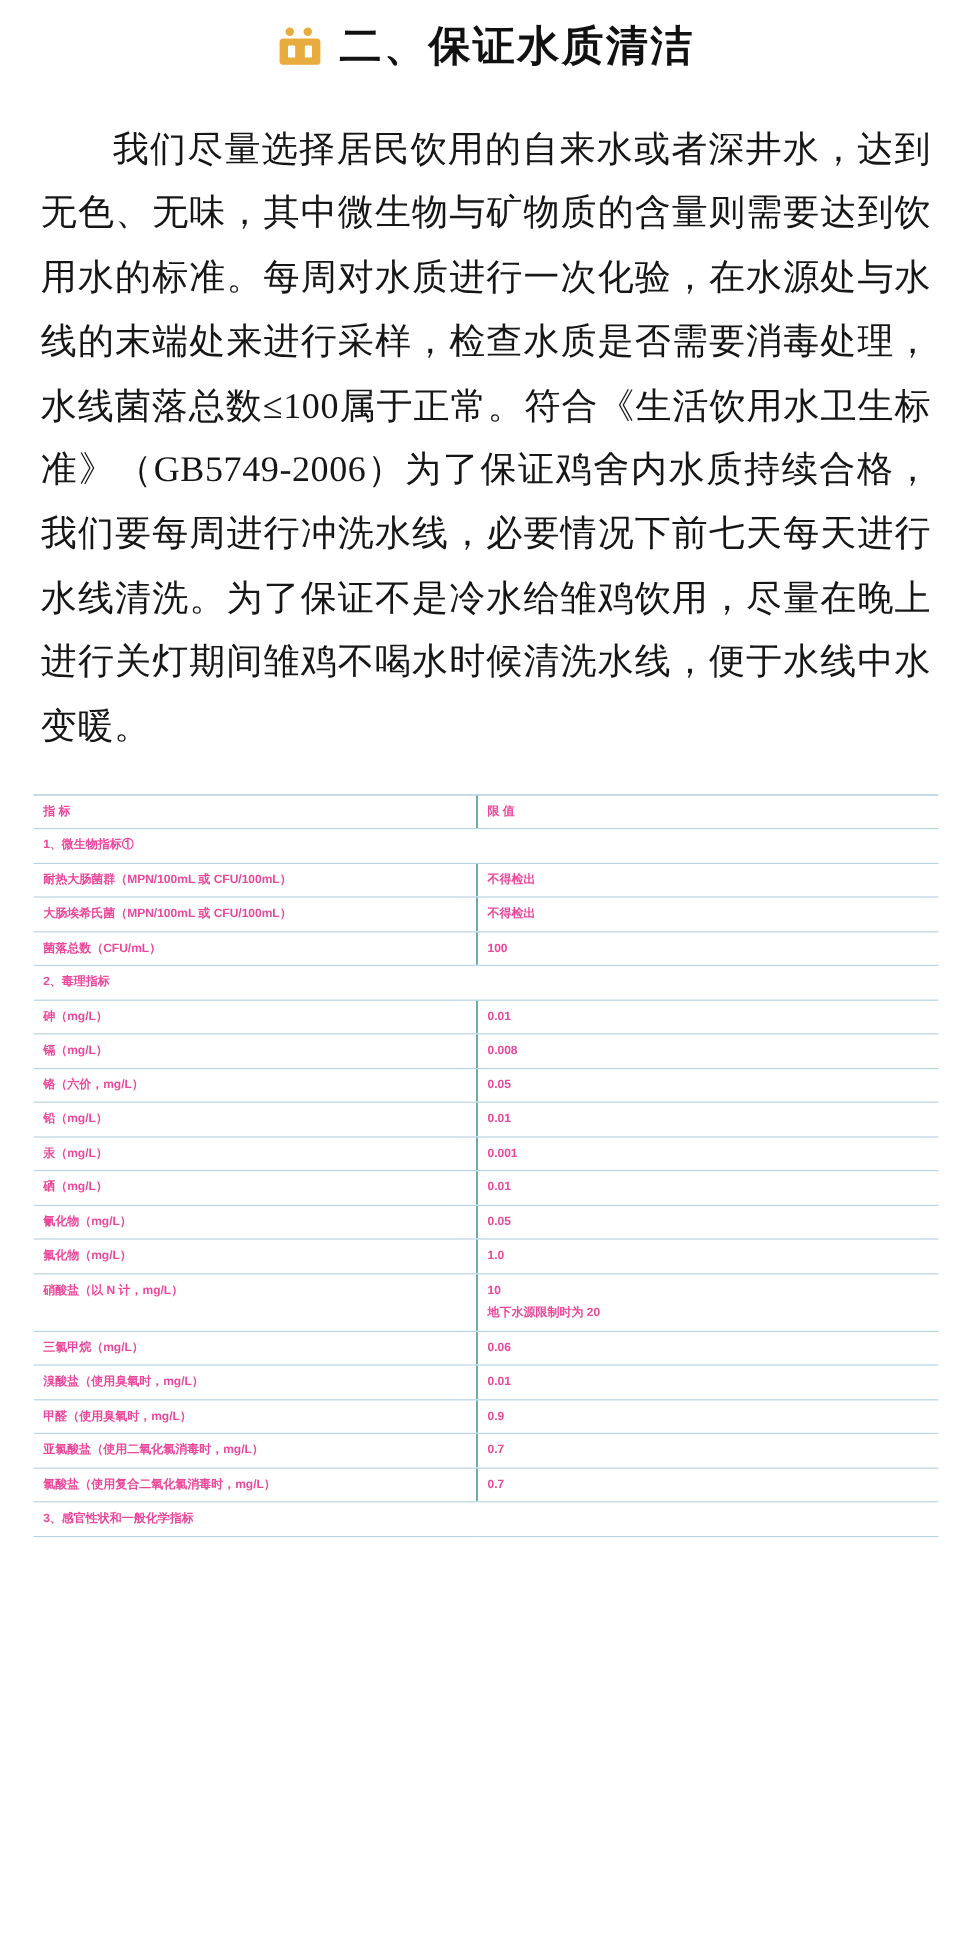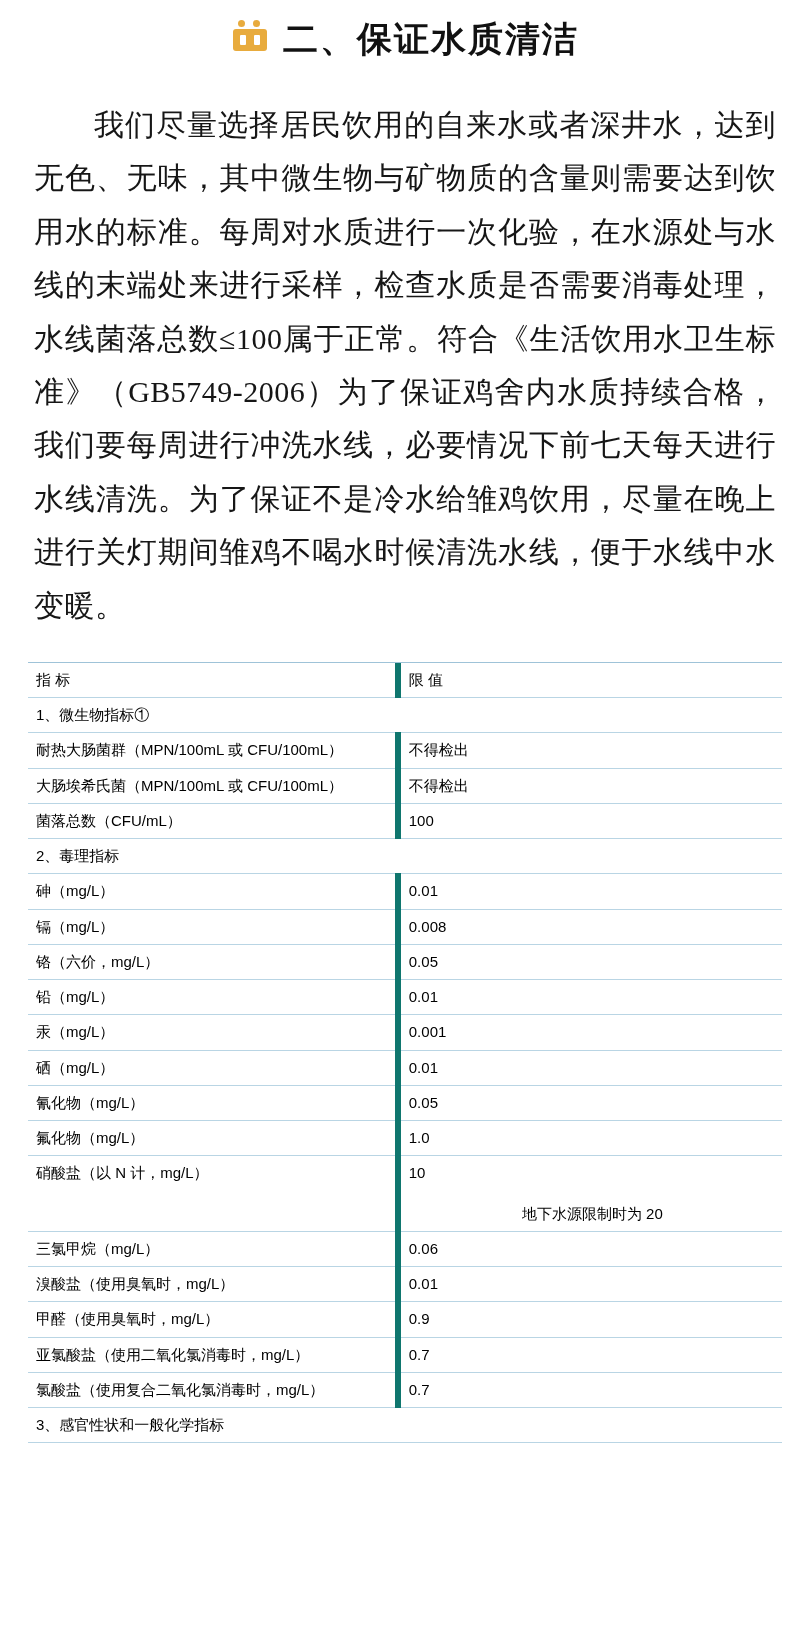--- a/index.html
+++ b/index.html
@@ -17,21 +17,21 @@
     width: 810px;
     min-height: 1631px;
     position: relative;
     box-sizing: border-box;
     padding: 0;
   }
 
   
   .heading {
     display: flex;
-    align-items: flex-start;
+    align-items: center;
     justify-content: center;
     gap: 14px;
     padding-top: 18px;
     padding-bottom: 10px;
   }
   .heading-icon {
     width: 38px;
     height: 36px;
     position: relative;
     flex: 0 0 auto;
@@ -97,44 +97,44 @@
   }
 
   
   .table-wrap {
     margin: 30px 28px 20px 28px;
     border-top: 1px solid #9fc3d8;
   }
   table.std {
     width: 100%;
     border-collapse: collapse;
-    font-size: 15px;
-    color: #000000;
+    font-size: 10px;
+    color: #ec4899;
     table-layout: fixed;
+    font-weight: bold;
   }
   table.std td {
     border-bottom: 1px solid #b9d5e4;
     padding: 7px 6px 7px 8px;
     vertical-align: top;
     line-height: 1.35;
     word-break: break-all;
   }
   table.std td.col-a { width: 49%; }
-  table.std td.col-b { width: 51%; border-left: 6px solid #0f766e; }
+  table.std td.col-b { width: 51%; border-left: 1px solid #0f766e; }
   tr.section td {
     border-left: none;
   }
   .hdr td {
     padding-top: 9px;
     padding-bottom: 9px;
   }
   .sub-note {
     display: block;
-    margin-top: 20px;
-    text-align: center;
+    margin-top: 6px;
   }
 </style>
 </head>
 <body>
 
 <div class="page">
 
   <div class="heading">
     <span class="heading-icon">
       <span class="dot d1"></span>

